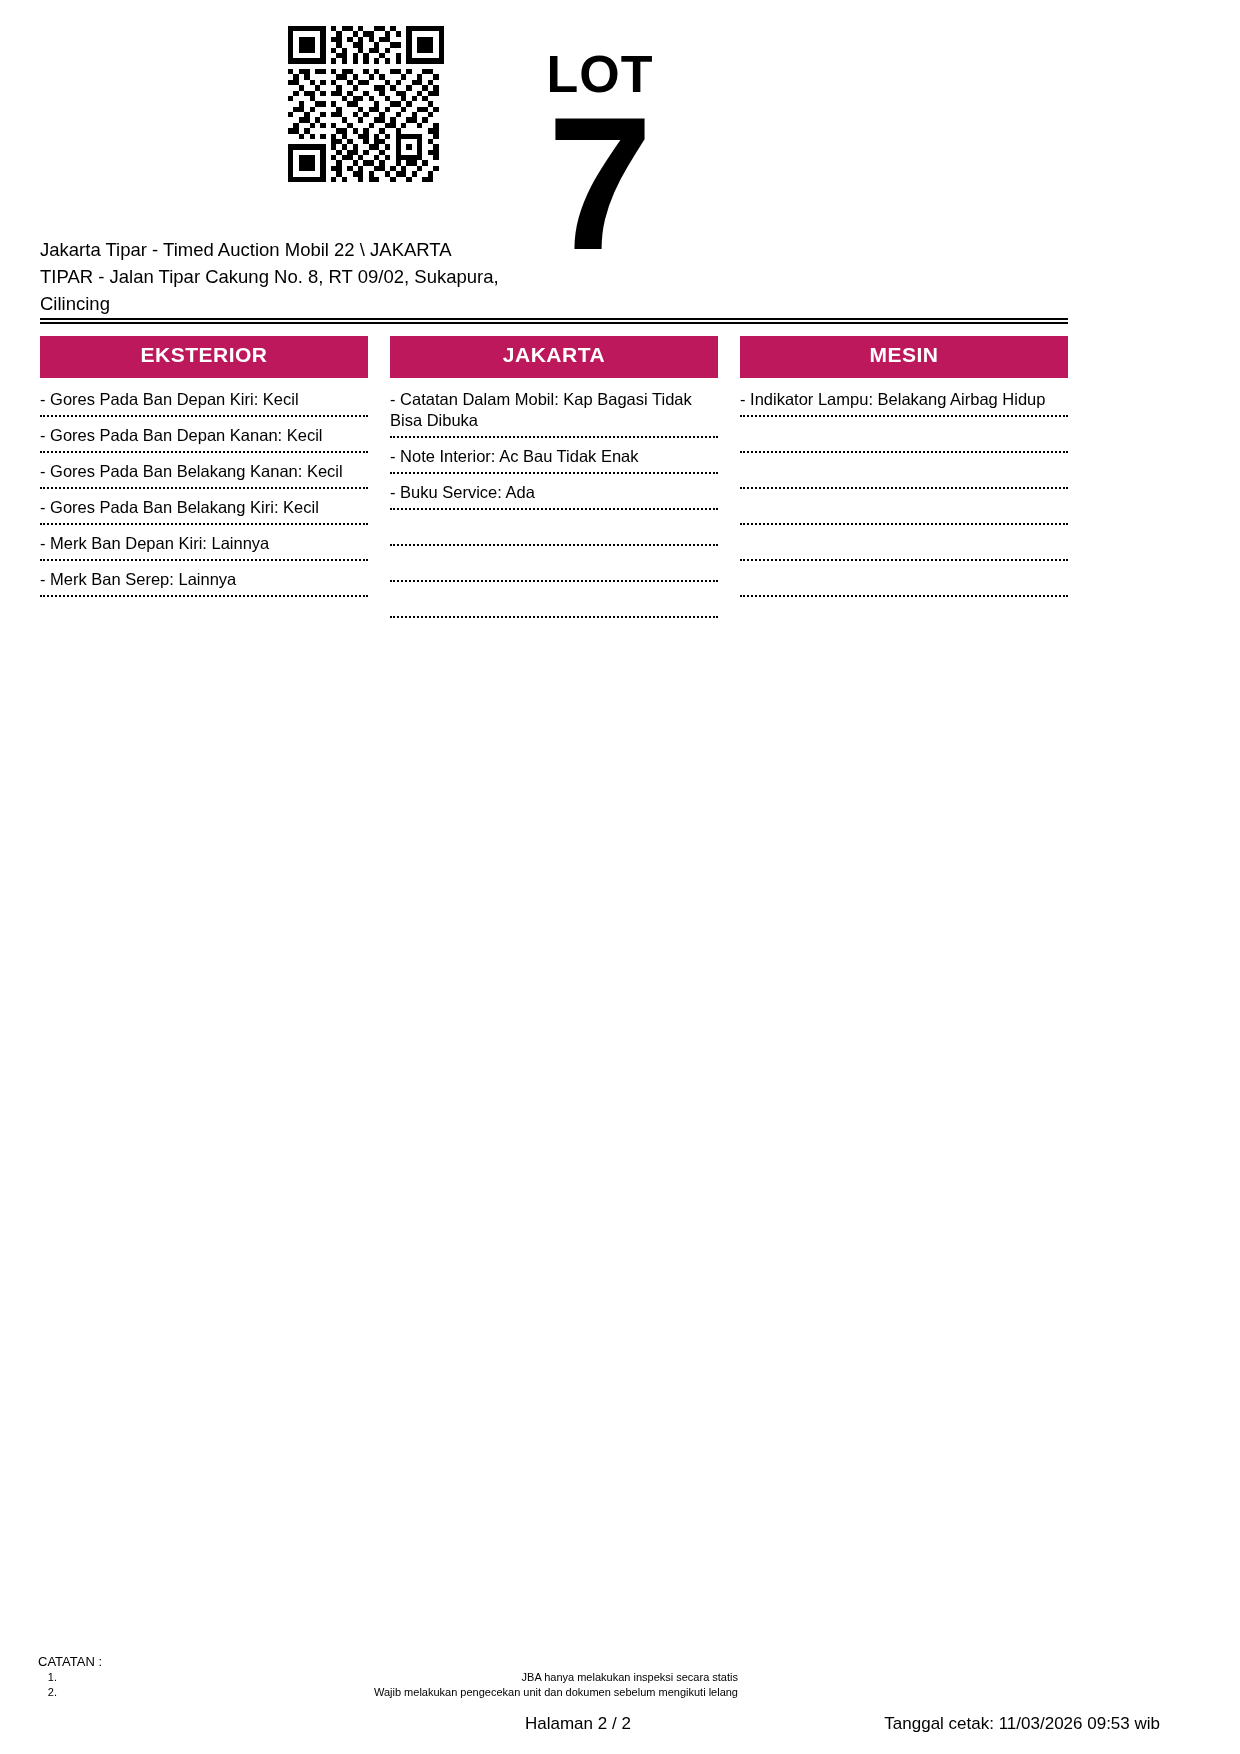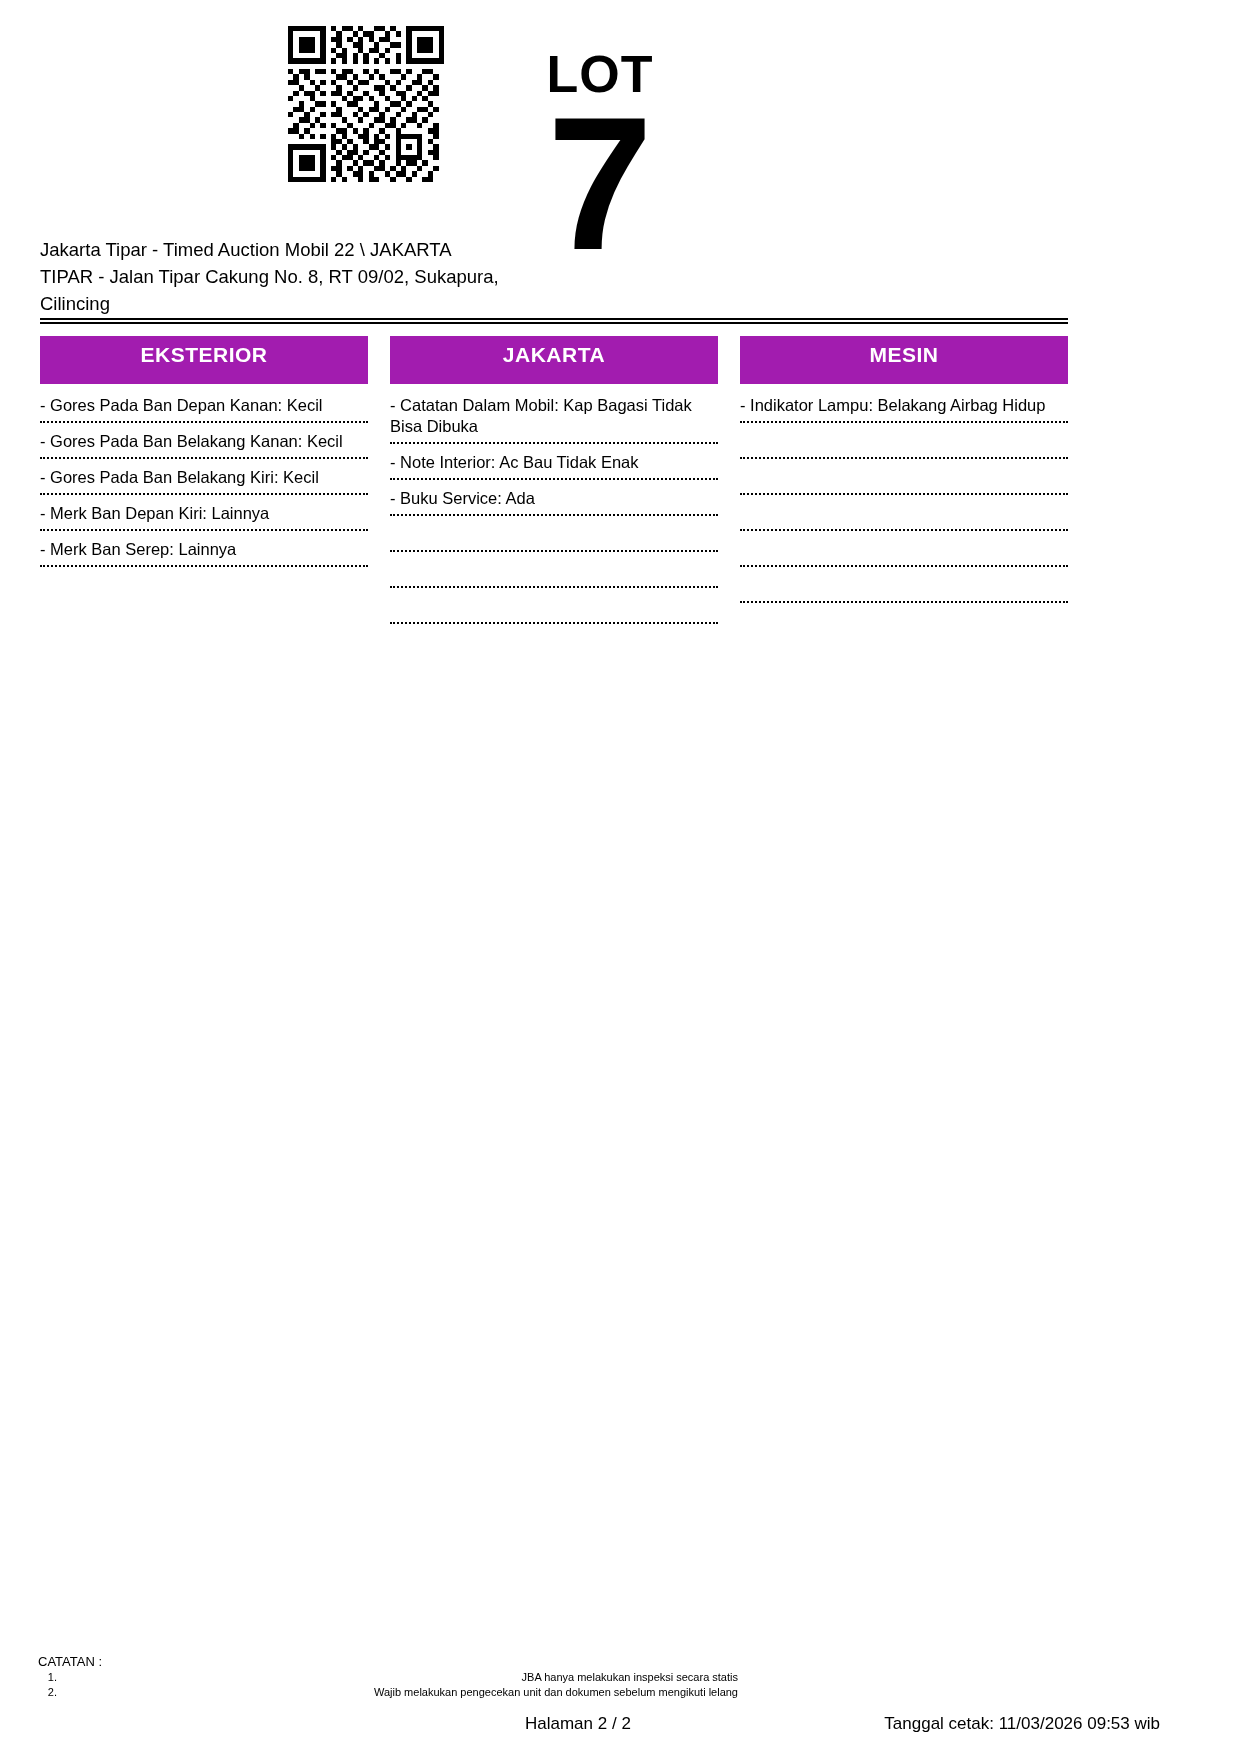--- a/index.html
+++ b/index.html
@@ -89,27 +89,27 @@
     left: 40px;
     top: 336px;
     width: 1030px;
     display: flex;
     gap: 22px;
   }
   .col {
     width: 328px;
   }
   .col-head {
-    background: #a21caf;
+    background: #be185d;
     color: #fff;
     text-align: center;
     font-size: 21px;
     font-weight: bold;
     letter-spacing: 0.5px;
-    padding: 7px 0 17px 0;
+    padding: 7px 0 11px 0;
   }
   .col-body {
     margin-top: 11px;
   }
   .entry {
     font-size: 16.5px;
     line-height: 21px;
     padding: 0 0 5px 0;
     border-bottom: 2.5px dotted #000;
     margin-bottom: 8px;
@@ -415,20 +415,21 @@
     <div class="auction-info">Jakarta Tipar - Timed Auction Mobil 22 \ JAKARTA TIPAR - Jalan Tipar Cakung No. 8, RT 09/02, Sukapura, Cilincing</div>
   </div>
 
   <div class="divider"></div>
 
   <div class="columns">
 
     <div class="col">
       <div class="col-head">EKSTERIOR</div>
       <div class="col-body">
+        <div class="entry">- Gores Pada Ban Depan Kiri: Kecil</div>
         <div class="entry">- Gores Pada Ban Depan Kanan: Kecil</div>
         <div class="entry">- Gores Pada Ban Belakang Kanan: Kecil</div>
         <div class="entry">- Gores Pada Ban Belakang Kiri: Kecil</div>
         <div class="entry">- Merk Ban Depan Kiri: Lainnya</div>
         <div class="entry">- Merk Ban Serep: Lainnya</div>
       </div>
     </div>
 
     <div class="col">
       <div class="col-head">JAKARTA</div>

